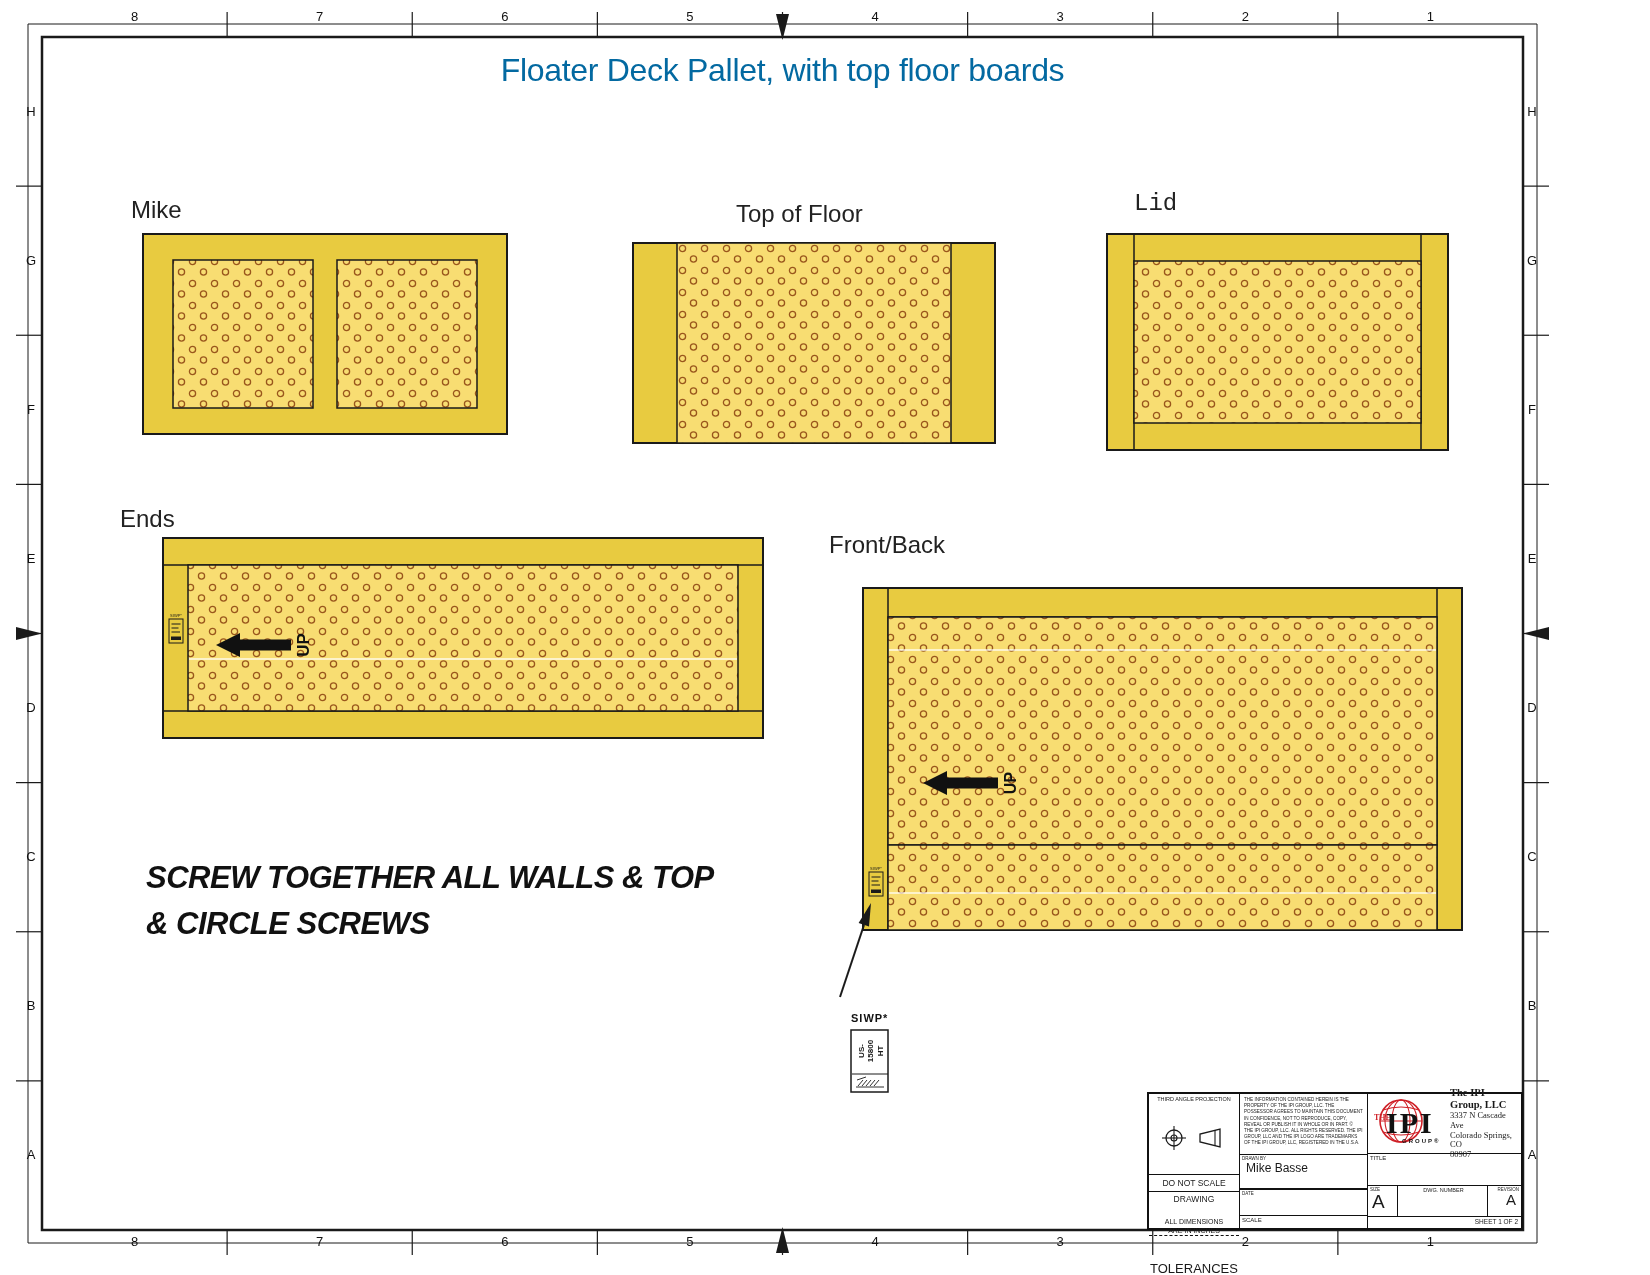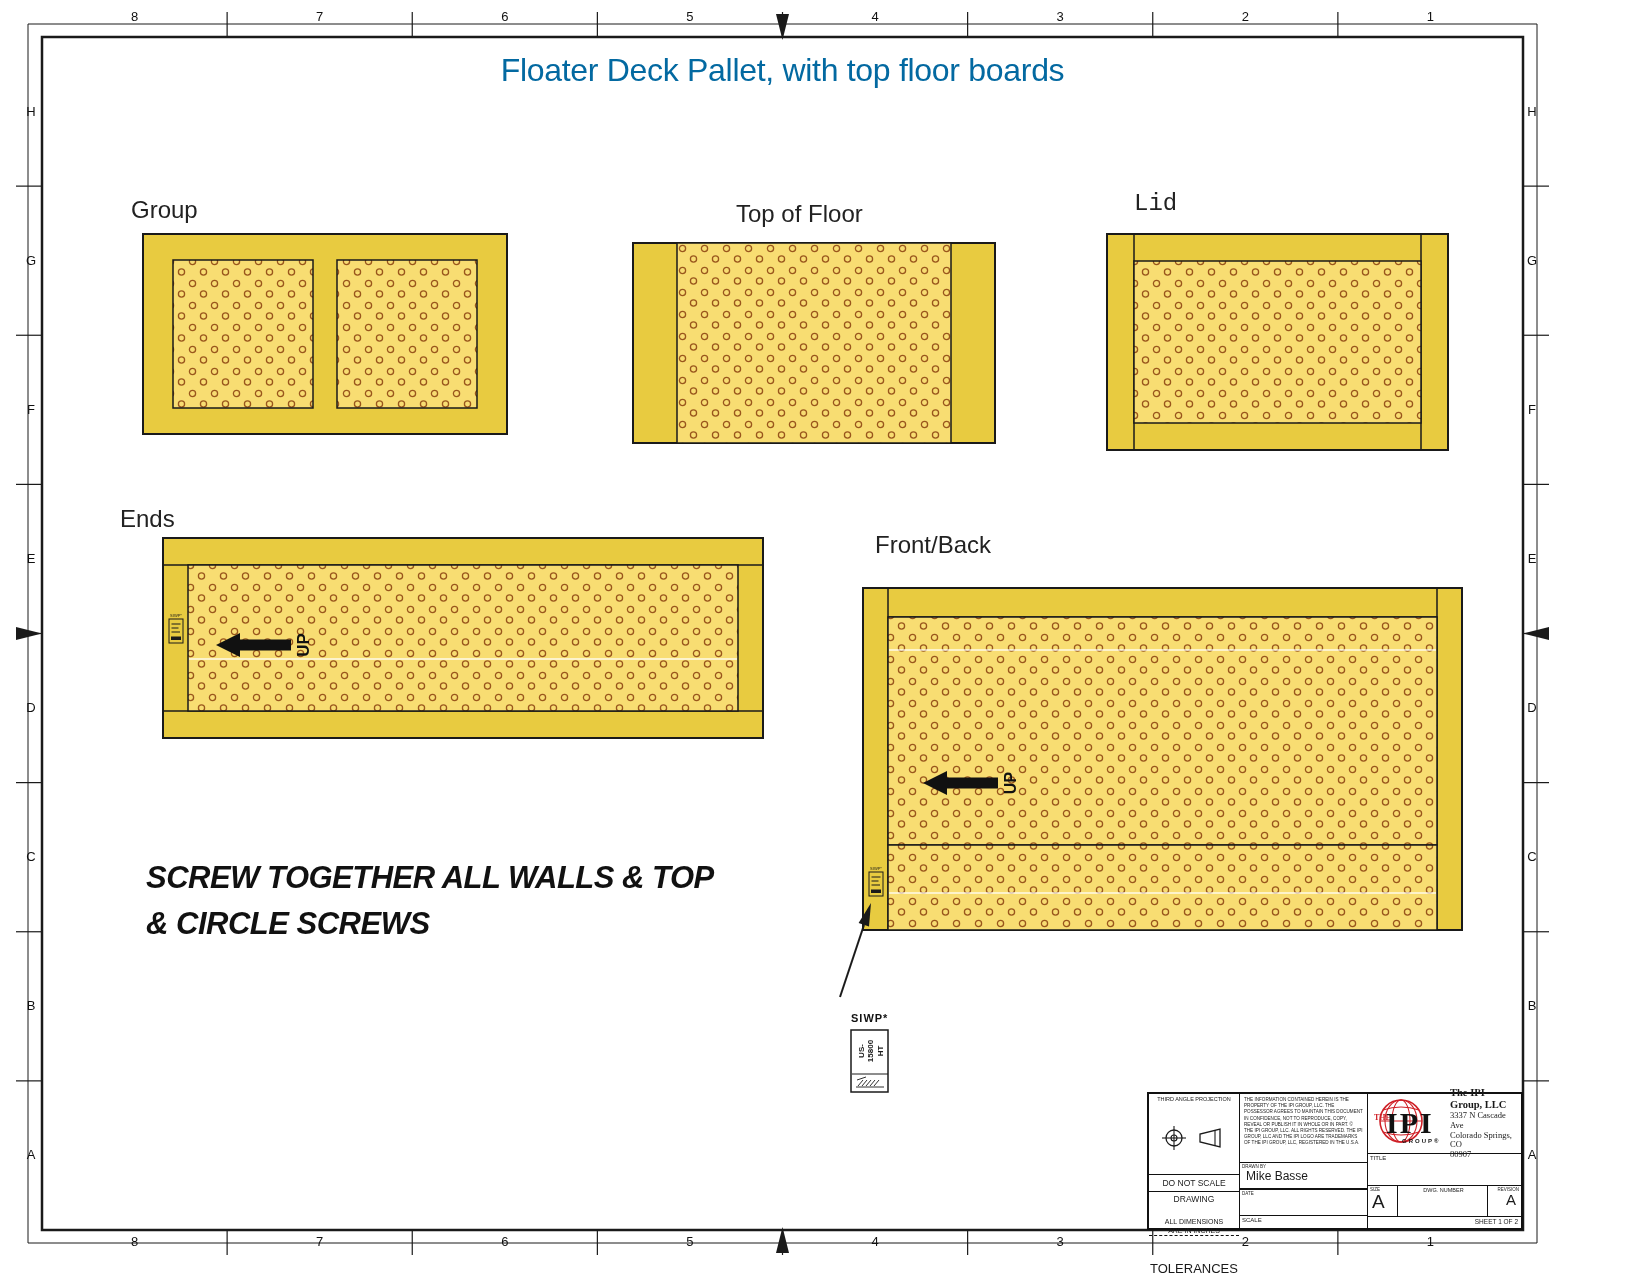--- a/index.html
+++ b/index.html
@@ -25,21 +25,21 @@
   .tb-dns{height:16px;border-top:1.5px solid #111;border-bottom:1.5px solid #111;
           font-size:8.5px;text-align:center;line-height:16px;}
   .tb-dims{height:24px;font-size:7px;text-align:center;padding-top:2px;line-height:9px;
            border-bottom:1.5px dashed #111;box-sizing:border-box;}
   .tb-tol{flex:1;text-align:center;padding-top:2px;}
   .tb-tol .l1{font-size:13px;}
   .tb-tol .l2{font-size:7px;margin-top:3px;}
   .tb-tol .l3{font-size:4.5px;margin-top:4px;color:#333;}
   .tb-legal{flex:1;font-size:4.6px;line-height:1.35;padding:3px 4px;text-align:left;color:#222;}
   .tb-cell-label{font-size:4.5px;color:#222;padding:1px 0 0 2px;}
-  .tb-drawn{height:28px;border-top:1.5px solid #111;border-bottom:2px solid #111;box-sizing:border-box;}
+  .tb-drawn{height:36px;border-top:1.5px solid #111;border-bottom:2px solid #111;box-sizing:border-box;}
   .tb-drawn .val{font-size:12px;padding-left:6px;}
   .tb-date{height:25px;box-sizing:border-box;}
   .tb-scale{height:13px;border-top:1.5px solid #111;box-sizing:border-box;font-size:6px;padding:1px 0 0 2px;}
   .tb-logo-row{height:60px;border-bottom:1.5px solid #111;box-sizing:border-box;
                display:flex;align-items:center;padding:0 4px;}
   .logo-wrap{position:relative;width:78px;height:56px;flex:none;}
   .logo-the{position:absolute;left:2px;top:17px;font-family:"Liberation Serif",serif;
             font-weight:700;font-size:8px;color:#cf2027;}
   .logo-ipi{position:absolute;left:14px;top:10px;font-family:"Liberation Serif",serif;
             font-weight:700;font-size:30px;letter-spacing:2px;color:#111;}
@@ -230,25 +230,25 @@
       <div class="zone-label" style="left: 18px; top: 849.188px; width: 26px;">C</div>
       <div class="zone-label" style="left: 1519px; top: 849.188px; width: 26px;">C</div>
       <div class="zone-label" style="left: 18px; top: 998.312px; width: 26px;">B</div>
       <div class="zone-label" style="left: 1519px; top: 998.312px; width: 26px;">B</div>
       <div class="zone-label" style="left: 18px; top: 1147.44px; width: 26px;">A</div>
       <div class="zone-label" style="left: 1519px; top: 1147.44px; width: 26px;">A</div>
     </div>
 
   <div class="t page-title" style="left:42px;top:52px;width:1481px;text-align:center;">Floater Deck Pallet, with top floor boards</div>
 
-  <div class="t panel-label" style="left:131px;top:196px;">Group</div>
+  <div class="t panel-label" style="left:131px;top:196px;">Mike</div>
   <div class="t panel-label" style="left:736px;top:200px;">Top of Floor</div>
   <div class="t panel-label" style="left:1134px;top:190px;font-family:Liberation Mono, monospace;">Lid</div>
   <div class="t panel-label" style="left:120px;top:505px;">Ends</div>
-  <div class="t panel-label" style="left:875px;top:531px;">Front/Back</div>
+  <div class="t panel-label" style="left:829px;top:531px;">Front/Back</div>
 
   <div class="t note-line" style="left:146px;top:860px;font-style:italic;">SCREW TOGETHER ALL WALLS &amp; TOP</div>
   <div class="t note-line" style="left:146px;top:906px;">&amp; CIRCLE SCREWS</div>
 
   <div class="t callout-label" style="left:851px;top:1012px;width:37px;text-align:center;">SIWP*</div>
 
   <div class="tblock">
 
     <div class="tb-col1">
       <div class="tb-proj-label">THIRD  ANGLE PROJECTION</div>

